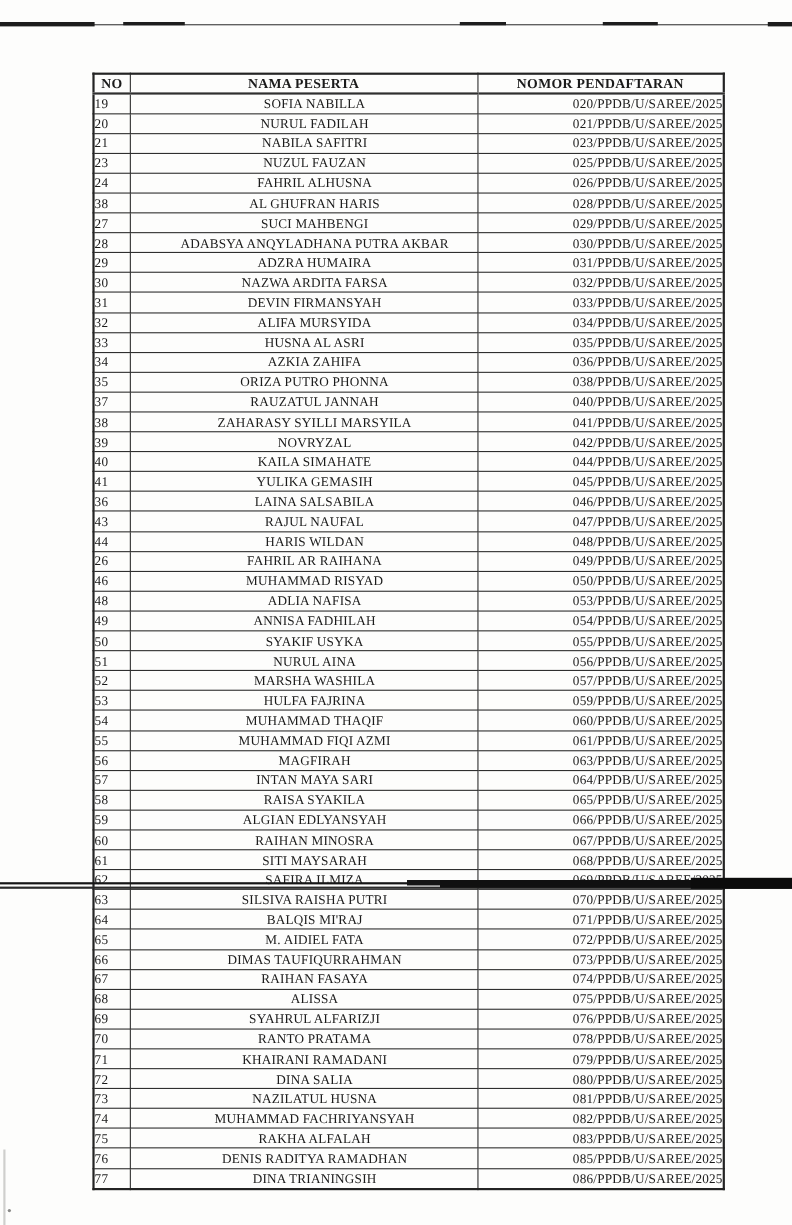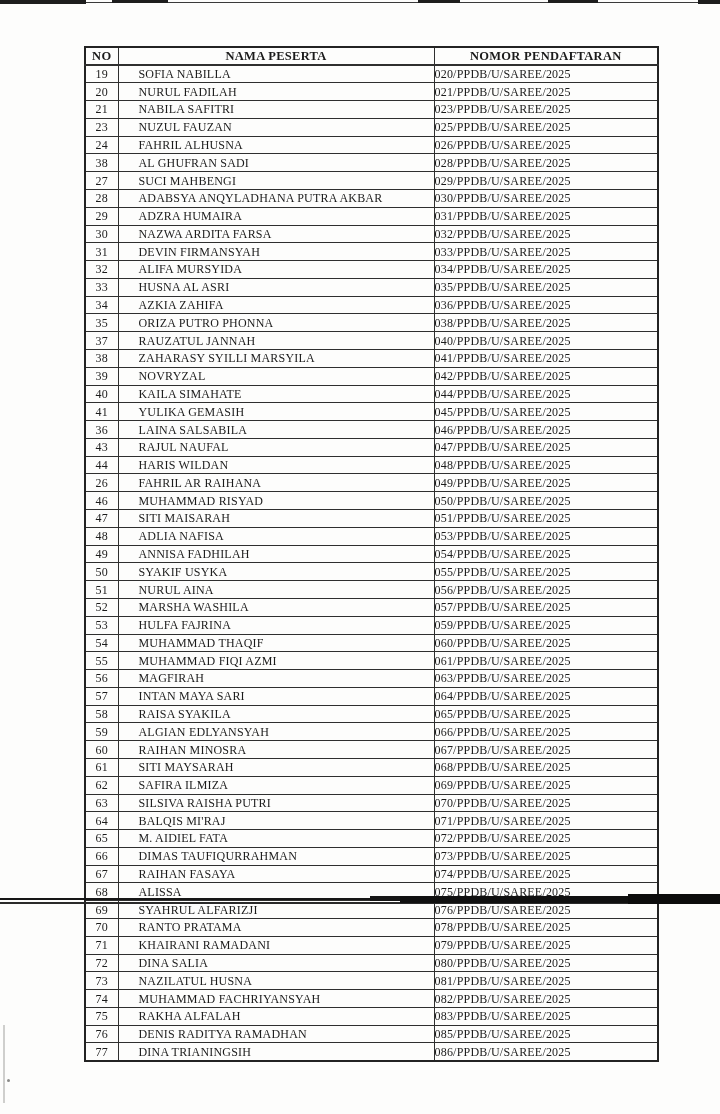--- a/index.html
+++ b/index.html
@@ -4,21 +4,21 @@
 <style>
   * { margin: 0; padding: 0; box-sizing: border-box; }
   html, body {
     width: 720px; height: 1114px;
     background: #fdfdfc;
     font-family: "Liberation Serif", "DejaVu Serif", serif;
     position: relative;
     overflow: hidden;
     color: #1b1b1b;
   }
-  .page { position: relative; width: 720px; height: 904px; }
+  .page { position: relative; width: 720px; height: 788px; margin-top: 20px; }
 
   
   .scan-top-line { position: absolute; top: 2px; left: 0; width: 720px; height: 1px; background: #3a3a3a; }
   .scan-top-seg { position: absolute; background: #1d1d1d; }
   .seg-a { top: 0; left: 0;   width: 86px; height: 4px; }
   .seg-b { top: 0; left: 112px; width: 56px; height: 3px; }
   .seg-c { top: 0; left: 418px; width: 42px; height: 3px; }
   .seg-d { top: 0; left: 548px; width: 50px; height: 3px; }
   .seg-e { top: 0; left: 698px; width: 22px; height: 4px; }
 
@@ -66,23 +66,23 @@
   }
   .roster thead th {
     font-weight: bold;
     font-size: 12.5px;
     letter-spacing: 0.3px;
     text-align: center;
     height: 18px;
     border-bottom-width: 2px;
   }
   .roster tbody tr { height: 16.9px; }
-  td.col-no   { text-align: center; }
-  td.col-name { text-align: left; padding-left: 20px; }
-  td.col-num  { text-align: left; }
+  td.col-no   { text-align: left; }
+  td.col-name { text-align: center; padding-left: 20px; }
+  td.col-num  { text-align: right; }
 
   
   .roster tbody tr:nth-child(3n) td { box-shadow: 0 -2px 0 rgba(110,110,110,0.28); }
   .roster tbody tr:nth-child(4n+1) td { border-top-color: #1f1f1f; }
 </style>
 </head>
 <body>
 
 <div class="page">
 
@@ -128,21 +128,21 @@
             <td class="col-name">NUZUL FAUZAN</td>
             <td class="col-num">025/PPDB/U/SAREE/2025</td>
           </tr>
           <tr>
             <td class="col-no">24</td>
             <td class="col-name">FAHRIL ALHUSNA</td>
             <td class="col-num">026/PPDB/U/SAREE/2025</td>
           </tr>
           <tr>
             <td class="col-no">38</td>
-            <td class="col-name">AL GHUFRAN SADI</td>
+            <td class="col-name">AL GHUFRAN HARIS</td>
             <td class="col-num">028/PPDB/U/SAREE/2025</td>
           </tr>
           <tr>
             <td class="col-no">27</td>
             <td class="col-name">SUCI MAHBENGI</td>
             <td class="col-num">029/PPDB/U/SAREE/2025</td>
           </tr>
           <tr>
             <td class="col-no">28</td>
             <td class="col-name">ADABSYA ANQYLADHANA PUTRA AKBAR</td>
@@ -225,25 +225,20 @@
           </tr>
           <tr>
             <td class="col-no">26</td>
             <td class="col-name">FAHRIL AR RAIHANA</td>
             <td class="col-num">049/PPDB/U/SAREE/2025</td>
           </tr>
           <tr>
             <td class="col-no">46</td>
             <td class="col-name">MUHAMMAD RISYAD</td>
             <td class="col-num">050/PPDB/U/SAREE/2025</td>
-          </tr>
-          <tr>
-            <td class="col-no">47</td>
-            <td class="col-name">SITI MAISARAH</td>
-            <td class="col-num">051/PPDB/U/SAREE/2025</td>
           </tr>
           <tr>
             <td class="col-no">48</td>
             <td class="col-name">ADLIA NAFISA</td>
             <td class="col-num">053/PPDB/U/SAREE/2025</td>
           </tr>
           <tr>
             <td class="col-no">49</td>
             <td class="col-name">ANNISA FADHILAH</td>
             <td class="col-num">054/PPDB/U/SAREE/2025</td>

